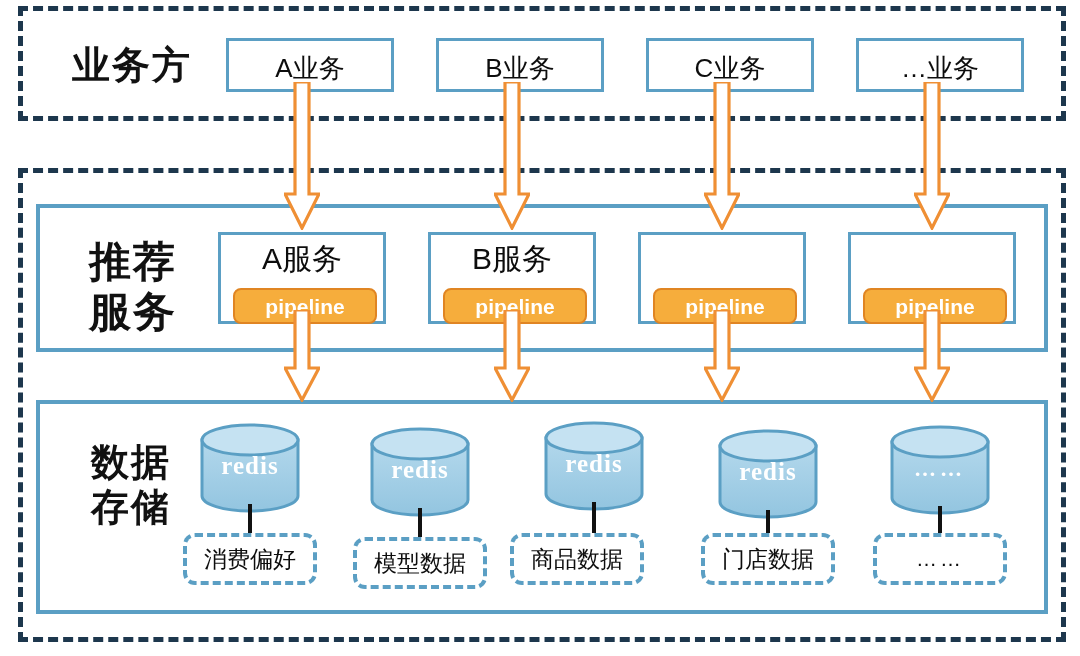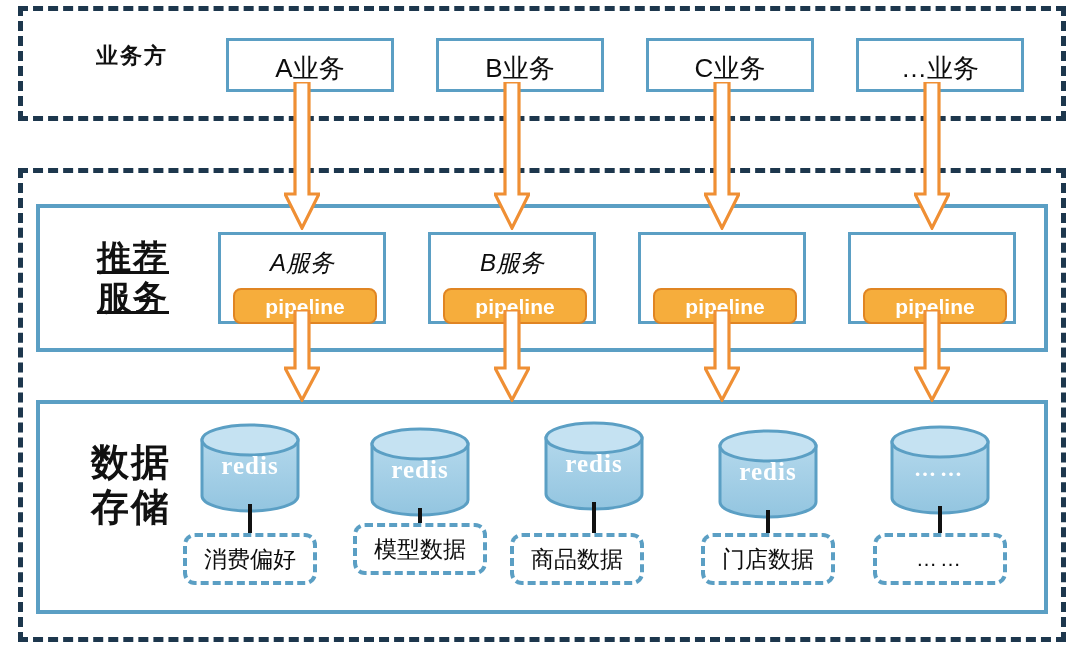--- a/index.html
+++ b/index.html
@@ -46,22 +46,22 @@
   .section-title {
     position: absolute;
     font-family: "Liberation Serif", "DejaVu Serif", serif;
     font-weight: bold;
     color: #111111;
     letter-spacing: 2px;
     line-height: 1.18;
     text-align: center;
     white-space: pre-line;
   }
-  #title-business { left: 52px;  top: 43px;  width: 160px; font-size: 22px; }
-  #title-service  { left: 58px;  top: 238px; width: 150px; font-size: 34px; text-decoration: underline; }
+  #title-business { left: 52px;  top: 43px;  width: 160px; font-size: 38px; }
+  #title-service  { left: 58px;  top: 238px; width: 150px; font-size: 42px; }
   #title-storage  { left: 56px;  top: 440px; width: 150px; font-size: 38px; }
 
   
   .node-box {
     position: absolute;
     border: 3px solid #5b9fc4;
     background: #ffffff;
     box-sizing: border-box;
   }
   .node-box .node-label {
@@ -70,21 +70,21 @@
     text-align: center;
     font-family: "Liberation Sans", "DejaVu Sans", sans-serif;
     color: #0d0d0d;
     white-space: nowrap;
   }
 
   .biz-box { top: 38px; width: 168px; height: 54px; margin-left: 8px; }
   .biz-box .node-label { top: 10px; font-size: 26px; }
 
   .svc-box { top: 232px; width: 168px; height: 92px; }
-  .svc-box .node-label { top: 12px; font-size: 24px; font-style: italic; }
+  .svc-box .node-label { top: 4px; font-size: 30px; }
 
   
   .pipeline {
     position: absolute;
     left: 12px;
     top: 44px;
     width: 144px;
     height: 36px;
     border: 2px solid #e08523;
     border-radius: 8px;
@@ -302,18 +302,18 @@
     <span class="cyl-text dots">……</span>
   </div>
 
   <div class="connector" style="left:248px; top:504px; height:46px"></div>
   <div class="connector" style="left:418px; top:508px; height:42px"></div>
   <div class="connector" style="left:592px; top:502px; height:48px"></div>
   <div class="connector" style="left:766px; top:510px; height:40px"></div>
   <div class="connector" style="left:938px; top:506px; height:44px"></div>
 
   <div class="store-label" style="left:183px; top:533px">消费偏好</div>
-  <div class="store-label" style="left:353px; top:523px">模型数据</div>
+  <div class="store-label" style="left:353px; top:537px">模型数据</div>
   <div class="store-label" style="left:510px; top:533px">商品数据</div>
   <div class="store-label" style="left:701px; top:533px">门店数据</div>
   <div class="store-label dots" style="left:873px; top:533px">……</div>
 
 </div>
 
 </body></html>

